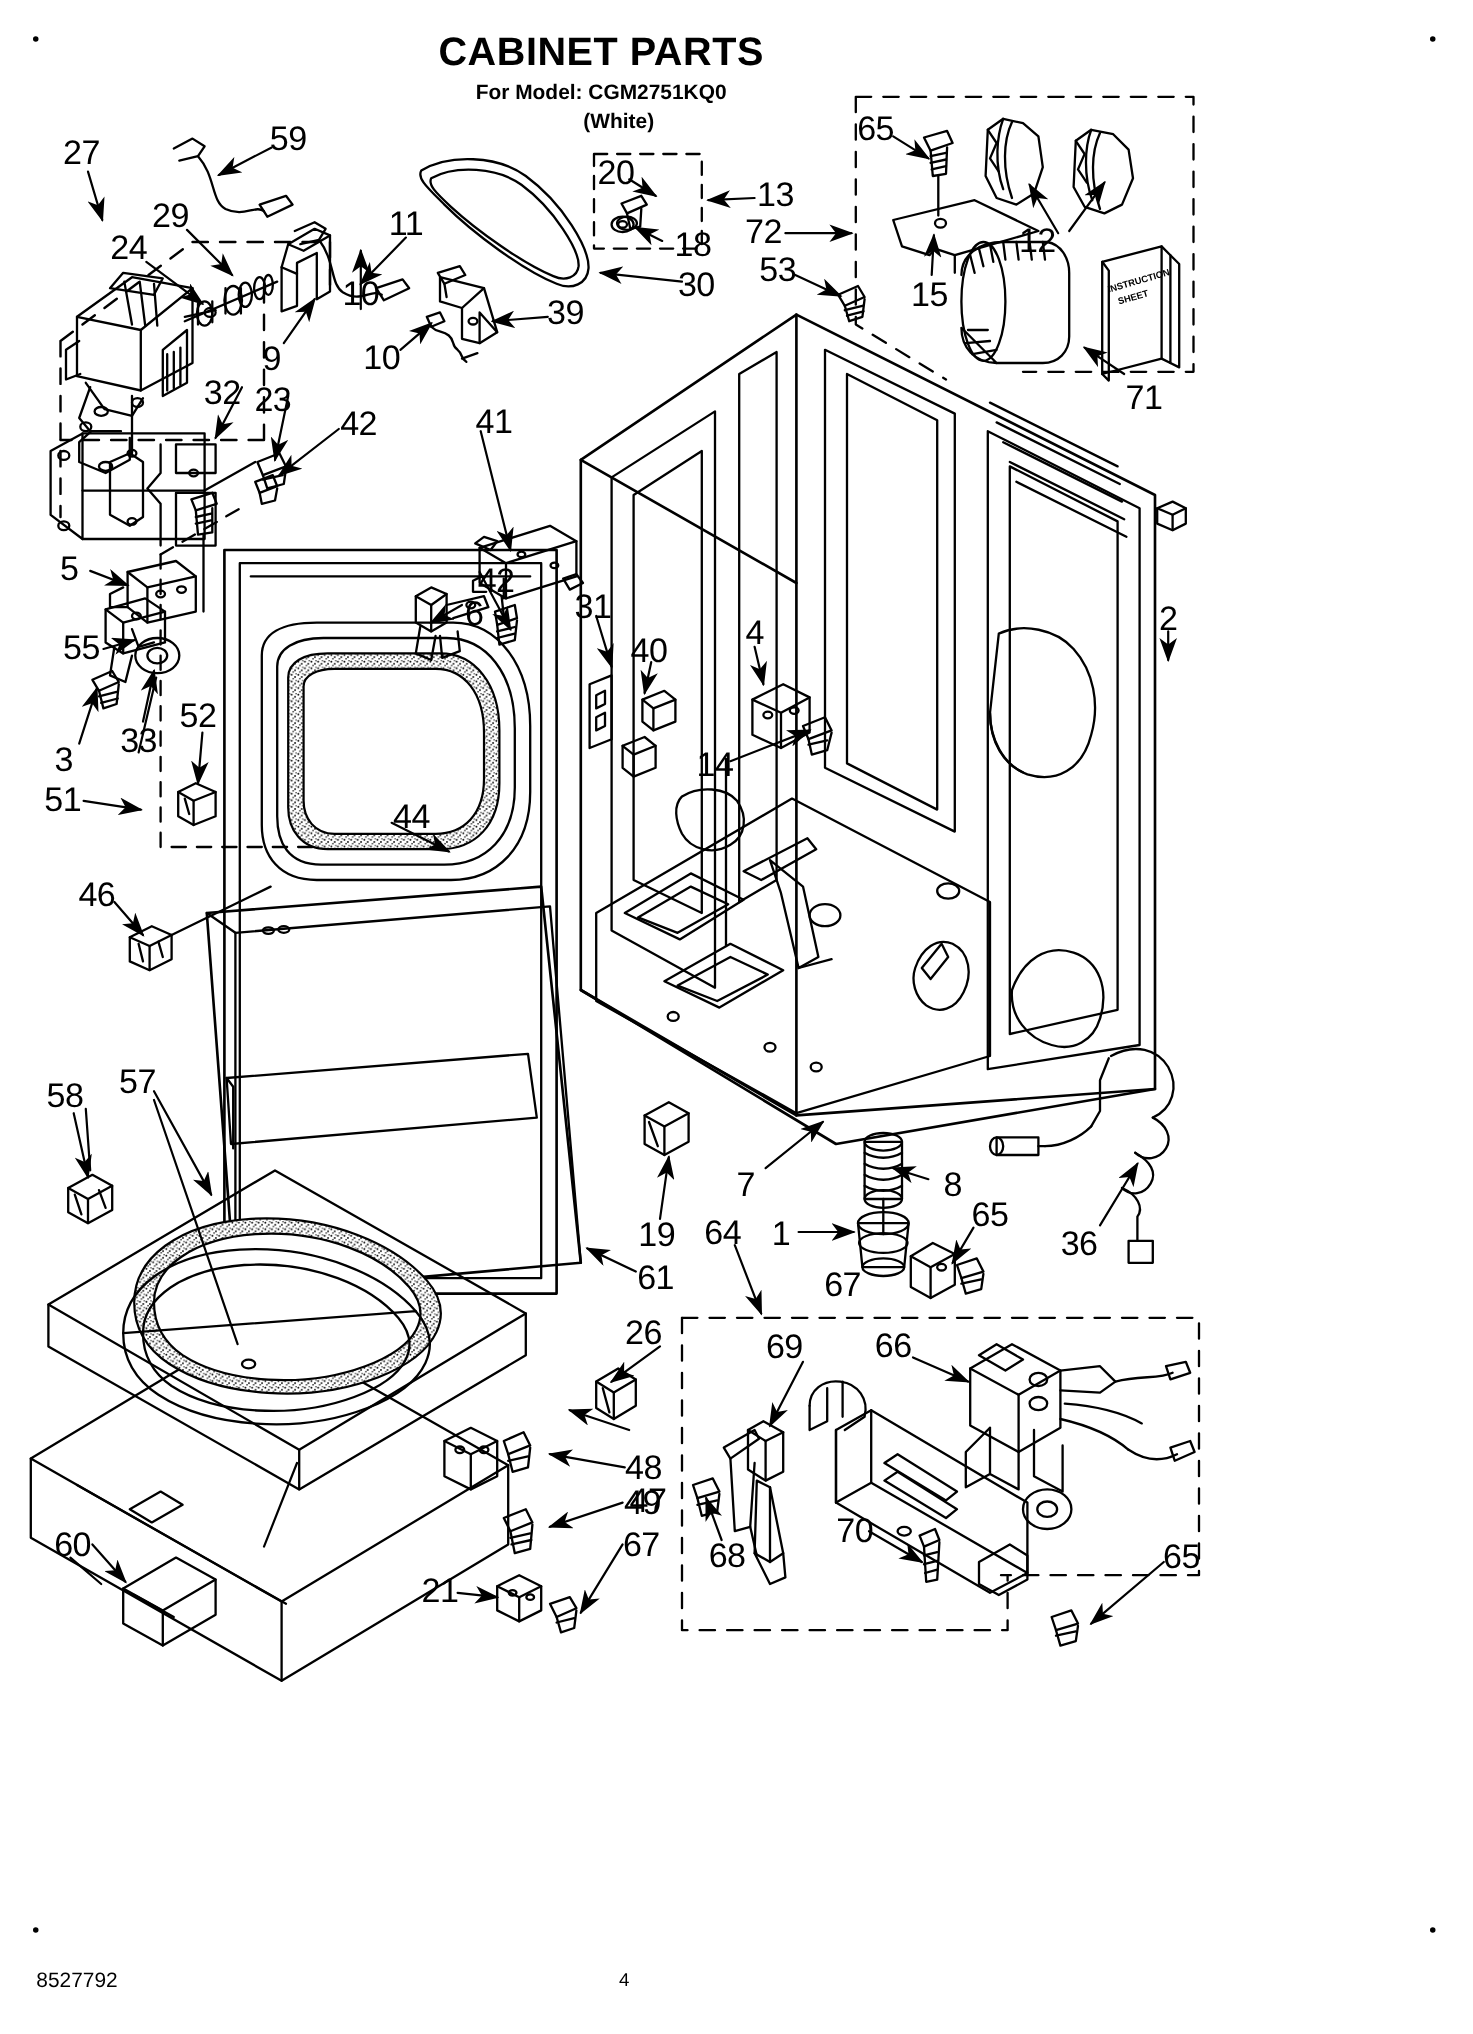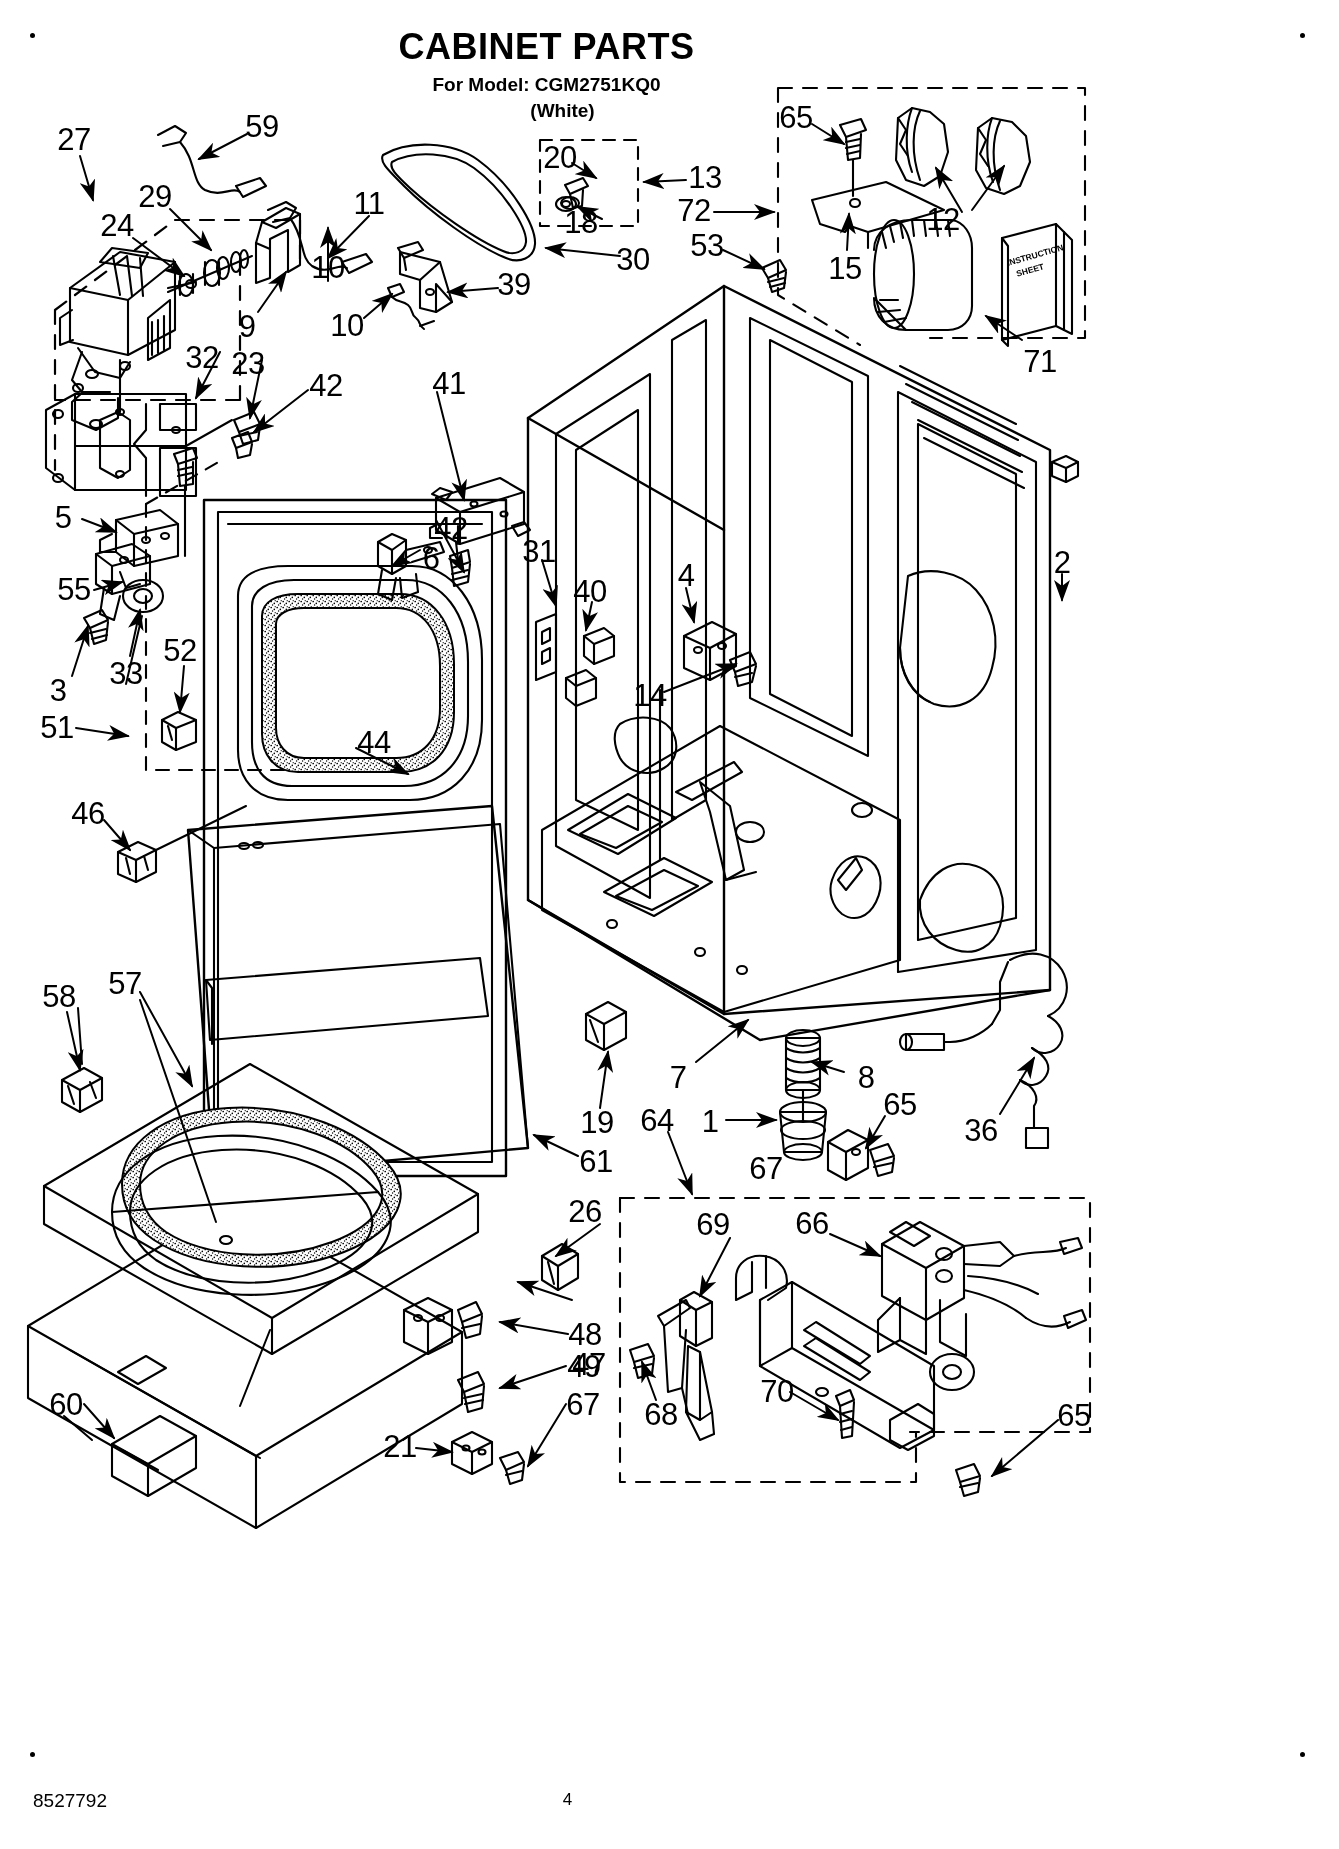--- a/index.html
+++ b/index.html
@@ -727,21 +727,21 @@
 
   <div id="callout-layer">
       <div class="callout" style="left: 74px; top: 139px;">27</div>
       <div class="callout" style="left: 262px; top: 126px;">59</div>
       <div class="callout" style="left: 155px; top: 196px;">29</div>
       <div class="callout" style="left: 117px; top: 225px;">24</div>
       <div class="callout" style="left: 369px; top: 203px;">11</div>
       <div class="callout" style="left: 328px; top: 267px;">10</div>
       <div class="callout" style="left: 247px; top: 326px;">9</div>
       <div class="callout" style="left: 560px; top: 157px;">20</div>
-      <div class="callout" style="left: 581px; top: 222px;">18</div>
+      <div class="callout" style="left: 630px; top: 222px;">18</div>
       <div class="callout" style="left: 633px; top: 259px;">30</div>
       <div class="callout" style="left: 705px; top: 177px;">13</div>
       <div class="callout" style="left: 694px; top: 210px;">72</div>
       <div class="callout" style="left: 707px; top: 245px;">53</div>
       <div class="callout" style="left: 796px; top: 117px;">65</div>
       <div class="callout" style="left: 943px; top: 219px;">12</div>
       <div class="callout" style="left: 845px; top: 268px;">15</div>
       <div class="callout" style="left: 1040px; top: 361px;">71</div>
       <div class="callout" style="left: 347px; top: 325px;">10</div>
       <div class="callout" style="left: 514px; top: 284px;">39</div>

